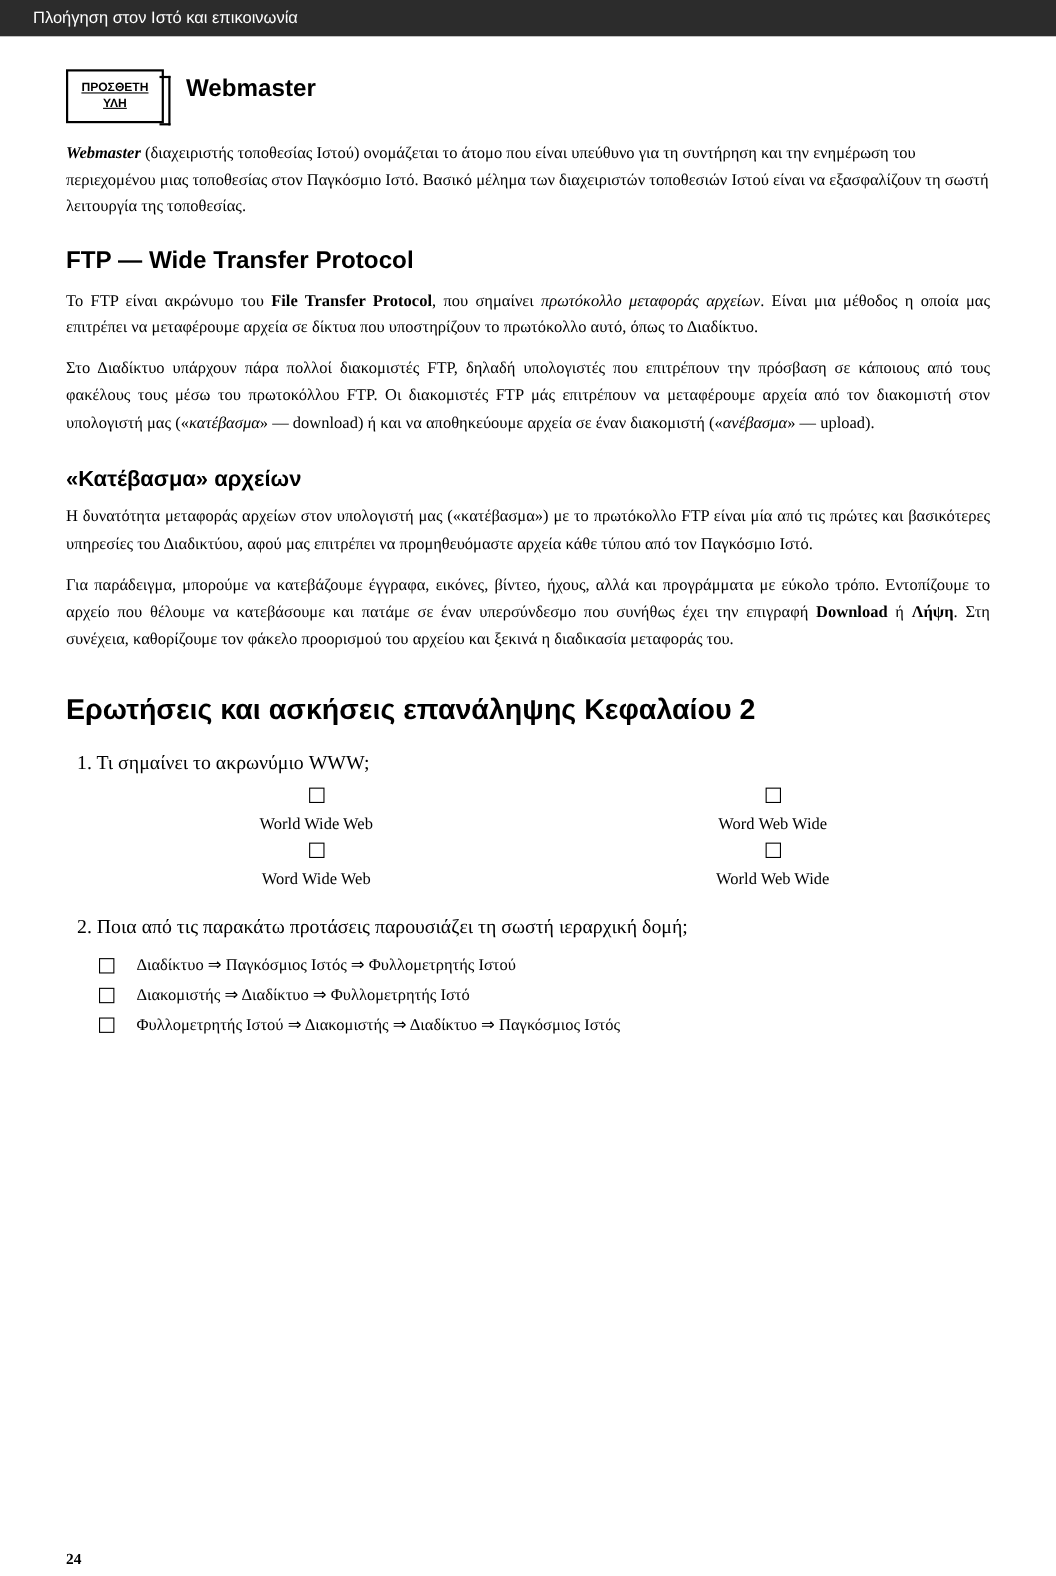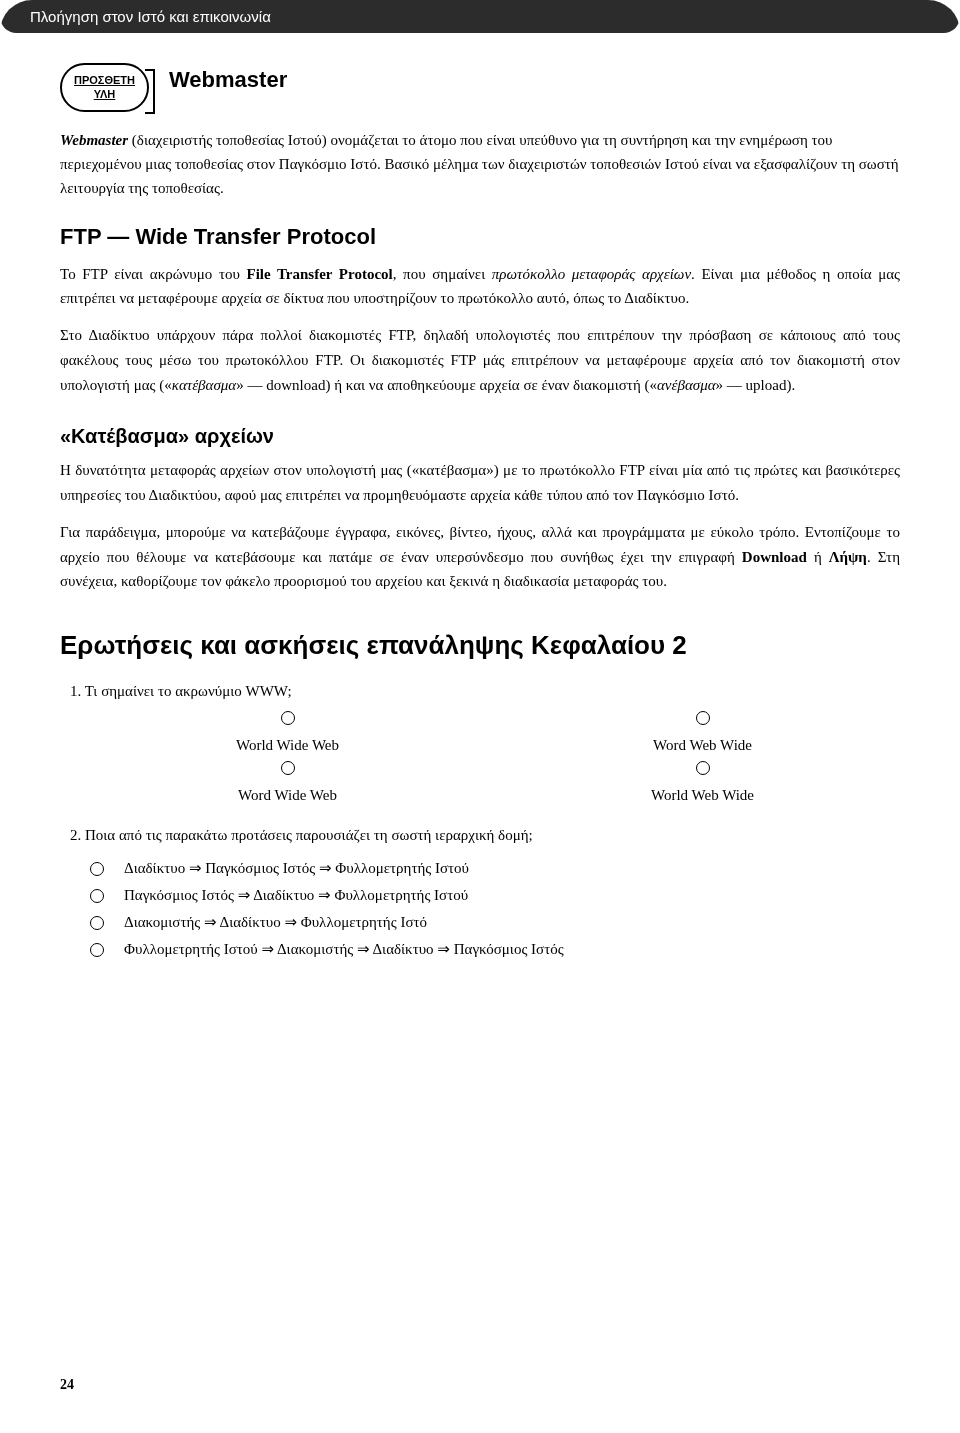--- a/index.html
+++ b/index.html
@@ -1,19 +1,18 @@
 <!DOCTYPE html>
 <html><head>
   <meta charset="utf-8">
   <style>
     * {
       margin: 0;
       padding: 0;
       box-sizing: border-box;
-      border-radius: 32px;
     }
     body {
       font-family: 'Times New Roman', Times, serif;
       font-size: 15px;
       background: #fff;
       color: #000;
       width: 960px;
       min-height: 1433px;
     }
     .page {
@@ -104,21 +103,21 @@
       margin-top: 36px;
       margin-bottom: 18px;
     }
     .questions-list {
       margin-left: 10px;
     }
     .question-item {
       margin-bottom: 16px;
     }
     .question-text {
-      font-size: 15px;
+      font-size: 18px;
       line-height: 1.6;
       margin-bottom: 8px;
     }
     .options-grid {
       display: grid;
       grid-template-columns: 1fr 1fr;
       gap: 4px 20px;
       margin-left: 20px;
       margin-top: 4px;
     }
@@ -150,21 +149,21 @@
       text-align: right;
     }
     .bold {
       font-weight: bold;
     }
     .italic {
       font-style: italic;
     }
     .footer-num {
       position: absolute;
-      bottom: 40px;
+      bottom: 6px;
       left: 60px;
       font-size: 14px;
       font-weight: bold;
     }
   </style>
 </head>
 <body>
 
 <div class="page">
 
@@ -239,24 +238,20 @@
         <p class="question-text">
           <span>2.</span> Ποια από τις παρακάτω προτάσεις παρουσιάζει τη σωστή ιεραρχική δομή;
         </p>
         <div class="options-single">
           <div class="option-row">
             <span class="checkbox"></span>
             <span>Διαδίκτυο ⇒ Παγκόσμιος Ιστός ⇒ Φυλλομετρητής Ιστού</span>
           </div>
           <div class="option-row">
             <span class="checkbox"></span>
-            <span>Παγκόσμιος Ιστός ⇒ Διαδίκτυο ⇒ Φυλλομετρητής Ιστού</span>
-          </div>
-          <div class="option-row">
-            <span class="checkbox"></span>
             <span>Διακομιστής ⇒ Διαδίκτυο ⇒ Φυλλομετρητής Ιστό</span>
           </div>
           <div class="option-row">
             <span class="checkbox"></span>
             <span>Φυλλομετρητής Ιστού ⇒ Διακομιστής ⇒ Διαδίκτυο ⇒ Παγκόσμιος Ιστός</span>
           </div>
         </div>
       </div>
 
     </div>

